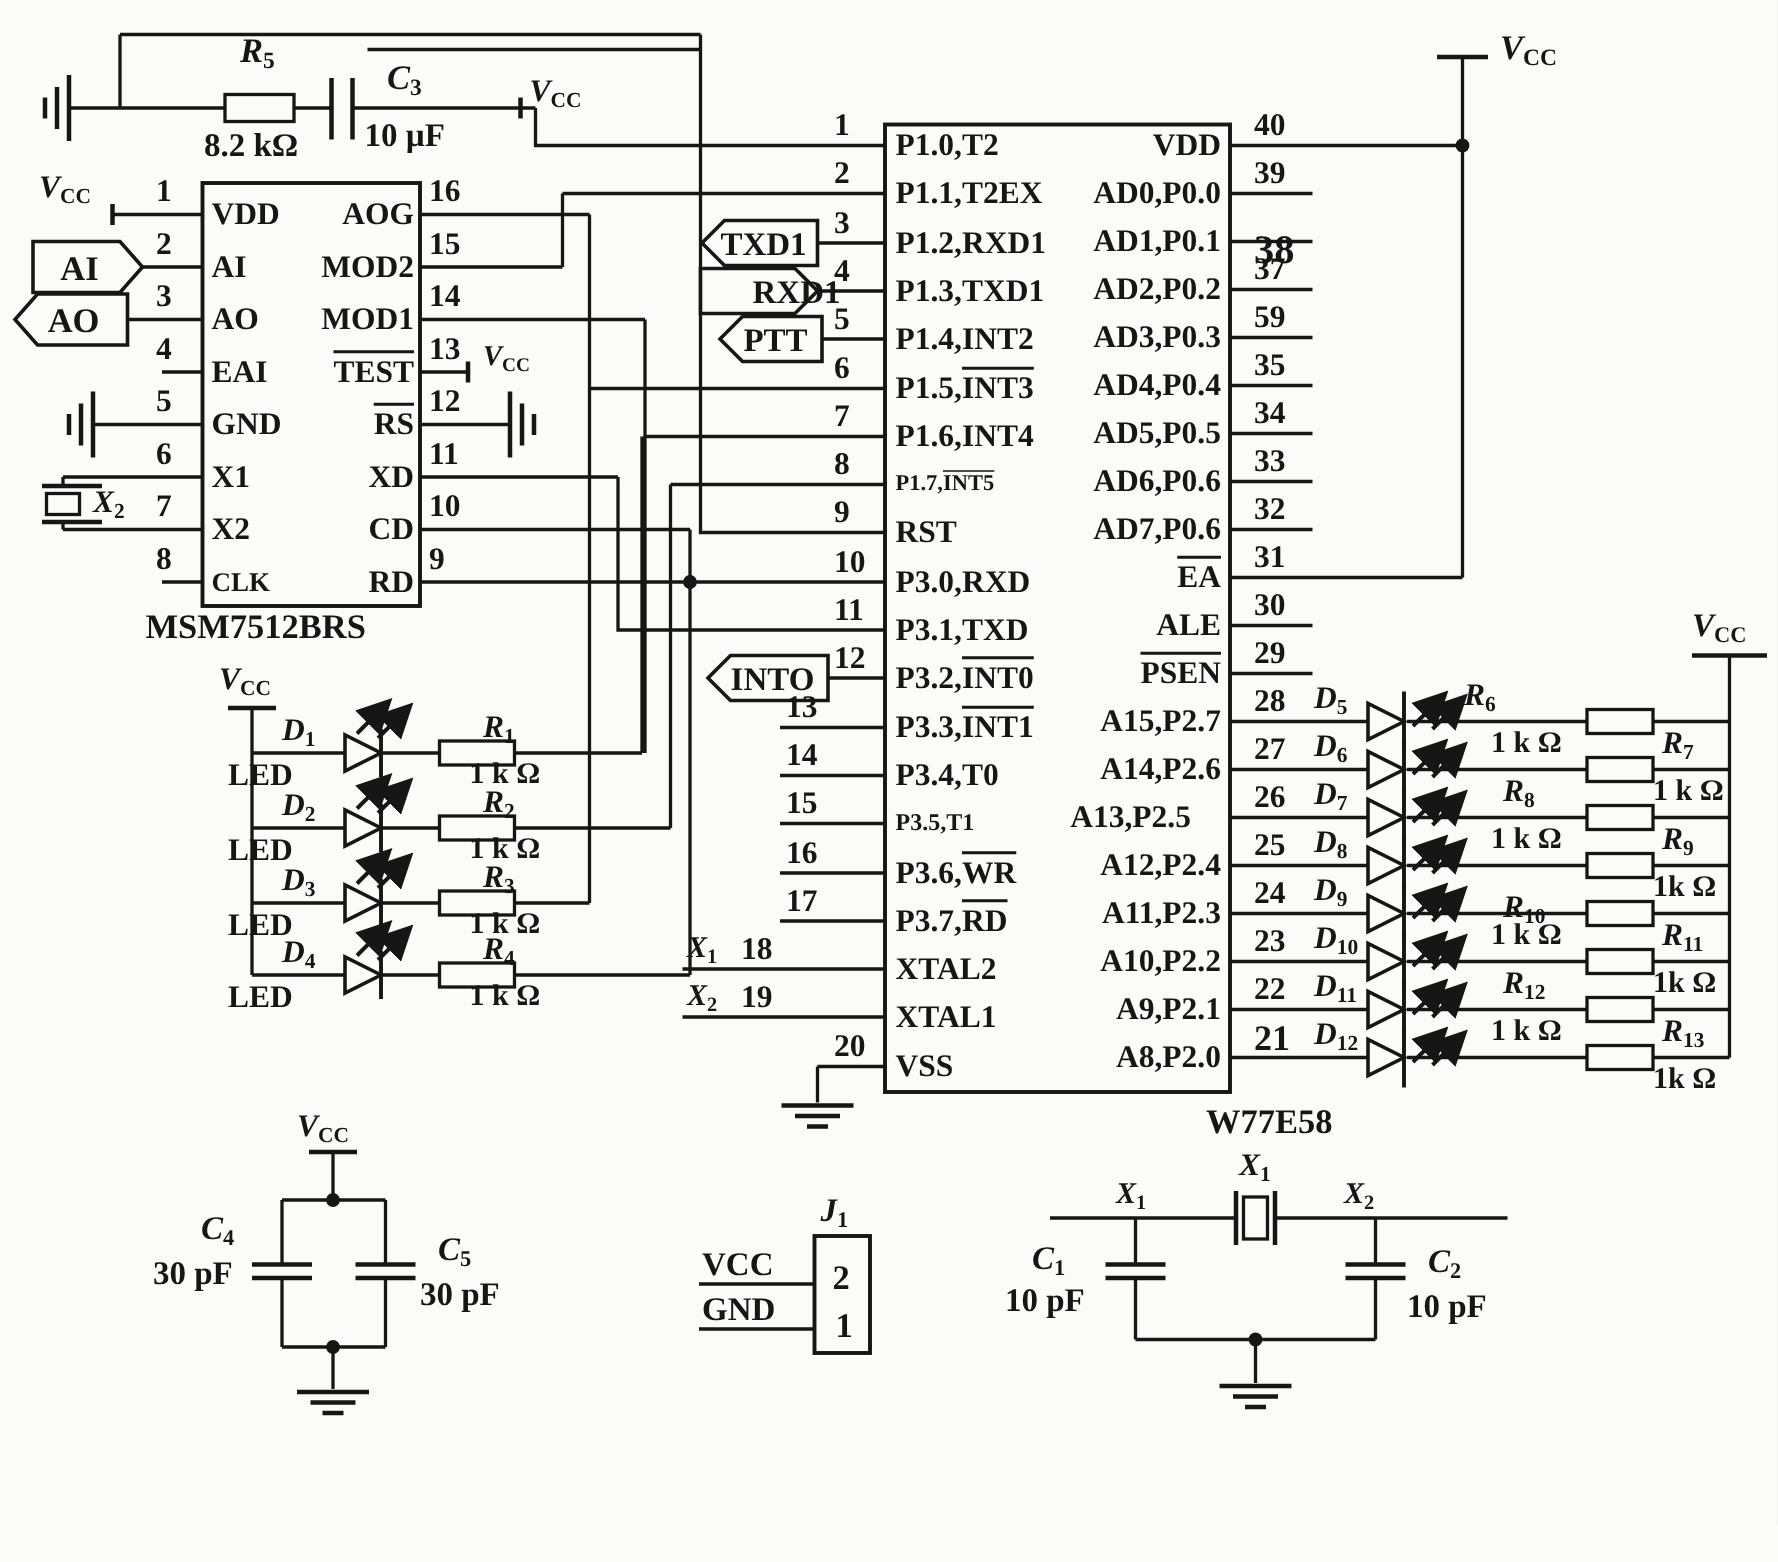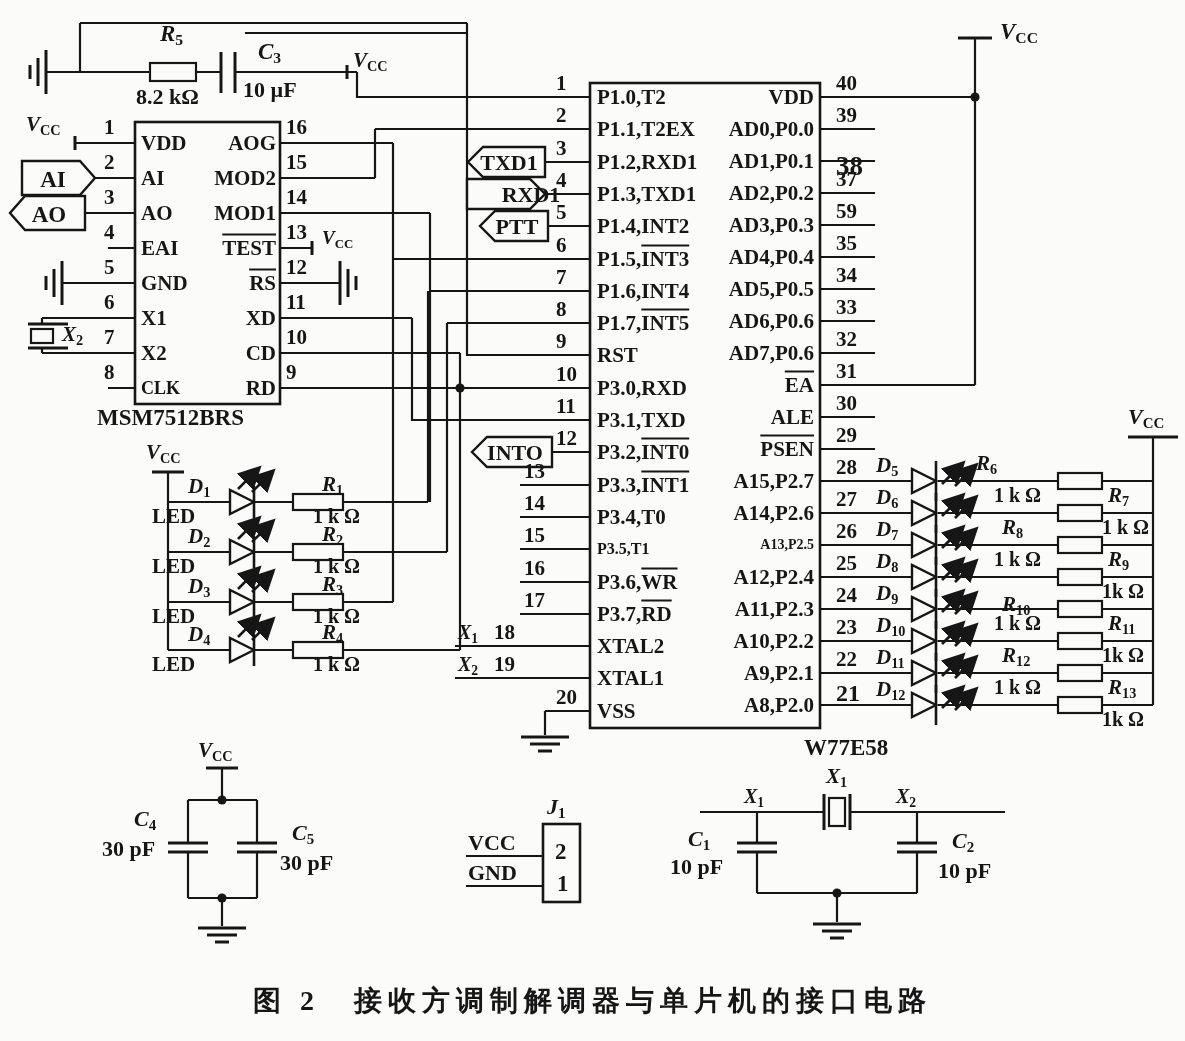--- a/index.html
+++ b/index.html
@@ -230,21 +230,21 @@
       <div class="lb bo vc" style="left: 597px; top: 162px; font-size: 21px;">P1.2,RXD1</div>
       <div class="lb" style="left: 556px; top: 170px; font-size: 21px;">4</div>
       <div class="lb bo vc" style="left: 597px; top: 194px; font-size: 21px;">P1.3,TXD1</div>
       <div class="lb" style="left: 556px; top: 202px; font-size: 21px;">5</div>
       <div class="lb bo vc" style="left: 597px; top: 226px; font-size: 21px;">P1.4,INT2</div>
       <div class="lb" style="left: 556px; top: 235px; font-size: 21px;">6</div>
       <div class="lb bo vc" style="left: 597px; top: 259px; font-size: 21px;"><span>P1.5,</span><span class="ol">INT3</span></div>
       <div class="lb" style="left: 556px; top: 267px; font-size: 21px;">7</div>
       <div class="lb bo vc" style="left: 597px; top: 291px; font-size: 21px;">P1.6,INT4</div>
       <div class="lb" style="left: 556px; top: 299px; font-size: 21px;">8</div>
-      <div class="lb bo vc" style="left: 597px; top: 323px; font-size: 21px;"><span>P1.7,</span><span class="ol">INT5</span></div>
+      <div class="lb bo vc" style="left: 597px; top: 323px; font-size: 15px;"><span>P1.7,</span><span class="ol">INT5</span></div>
       <div class="lb" style="left: 556px; top: 331px; font-size: 21px;">9</div>
       <div class="lb bo vc" style="left: 597px; top: 355px; font-size: 21px;">RST</div>
       <div class="lb" style="left: 556px; top: 364px; font-size: 21px;">10</div>
       <div class="lb bo vc" style="left: 597px; top: 388px; font-size: 21px;">P3.0,RXD</div>
       <div class="lb" style="left: 556px; top: 396px; font-size: 21px;">11</div>
       <div class="lb bo vc" style="left: 597px; top: 420px; font-size: 21px;">P3.1,TXD</div>
       <div class="lb" style="left: 556px; top: 428px; font-size: 21px;">12</div>
       <div class="lb bo vc" style="left: 597px; top: 452px; font-size: 21px;"><span>P3.2,</span><span class="ol">INT0</span></div>
       <div class="lb" style="left: 524px; top: 461px; font-size: 21px;">13</div>
       <div class="lb bo vc" style="left: 597px; top: 485px; font-size: 21px;"><span>P3.3,</span><span class="ol">INT1</span></div>
@@ -284,21 +284,21 @@
       <div class="lb bo rt vc" style="left: 704px; top: 385px; font-size: 21px; width: 110px;"><span class="ol">EA</span></div>
       <div class="lb" style="left: 836px; top: 393px; font-size: 21px;">30</div>
       <div class="lb bo rt vc" style="left: 704px; top: 417px; font-size: 21px; width: 110px;">ALE</div>
       <div class="lb" style="left: 836px; top: 425px; font-size: 21px;">29</div>
       <div class="lb bo rt vc" style="left: 704px; top: 449px; font-size: 21px; width: 110px;"><span class="ol">PSEN</span></div>
       <div class="lb" style="left: 836px; top: 457px; font-size: 21px;">28</div>
       <div class="lb bo rt vc" style="left: 704px; top: 481px; font-size: 21px; width: 110px;">A15,P2.7</div>
       <div class="lb" style="left: 836px; top: 489px; font-size: 21px;">27</div>
       <div class="lb bo rt vc" style="left: 704px; top: 513px; font-size: 21px; width: 110px;">A14,P2.6</div>
       <div class="lb" style="left: 836px; top: 521px; font-size: 21px;">26</div>
-      <div class="lb bo rt vc" style="left: 704px; top: 545px; font-size: 14px; width: 110px;">A13,P2.5</div>
+      <div class="lb bo rt vc" style="left: 684px; top: 545px; font-size: 21px; width: 110px;">A13,P2.5</div>
       <div class="lb" style="left: 836px; top: 553px; font-size: 21px;">25</div>
       <div class="lb bo rt vc" style="left: 704px; top: 577px; font-size: 21px; width: 110px;">A12,P2.4</div>
       <div class="lb" style="left: 836px; top: 585px; font-size: 21px;">24</div>
       <div class="lb bo rt vc" style="left: 704px; top: 609px; font-size: 21px; width: 110px;">A11,P2.3</div>
       <div class="lb" style="left: 836px; top: 617px; font-size: 21px;">23</div>
       <div class="lb bo rt vc" style="left: 704px; top: 641px; font-size: 21px; width: 110px;">A10,P2.2</div>
       <div class="lb" style="left: 836px; top: 649px; font-size: 21px;">22</div>
       <div class="lb bo rt vc" style="left: 704px; top: 673px; font-size: 21px; width: 110px;">A9,P2.1</div>
       <div class="lb" style="left: 836px; top: 681px; font-size: 24px;">21</div>
       <div class="lb bo rt vc" style="left: 704px; top: 705px; font-size: 21px; width: 110px;">A8,P2.0</div>
@@ -362,14 +362,13 @@
       <div class="lb bo" style="left: 468px; top: 832px; font-size: 22px;">VCC</div>
       <div class="lb bo" style="left: 468px; top: 862px; font-size: 22px;">GND</div>
       <div class="lb it" style="left: 826px; top: 766px; font-size: 21px;"><span>X</span><span class="sub">1</span></div>
       <div class="lb it" style="left: 744px; top: 786px; font-size: 20px;"><span>X</span><span class="sub">1</span></div>
       <div class="lb it" style="left: 896px; top: 786px; font-size: 20px;"><span>X</span><span class="sub">2</span></div>
       <div class="lb it" style="left: 688px; top: 828px; font-size: 22px;"><span>C</span><span class="sub">1</span></div>
       <div class="lb" style="left: 670px; top: 856px; font-size: 22px;">10 pF</div>
       <div class="lb it" style="left: 952px; top: 830px; font-size: 22px;"><span>C</span><span class="sub">2</span></div>
       <div class="lb" style="left: 938px; top: 860px; font-size: 22px;">10 pF</div>
     </div>
-  <div id="caption">图 2　接收方调制解调器与单片机的接口电路</div>
 </div>
 
 </body></html>

